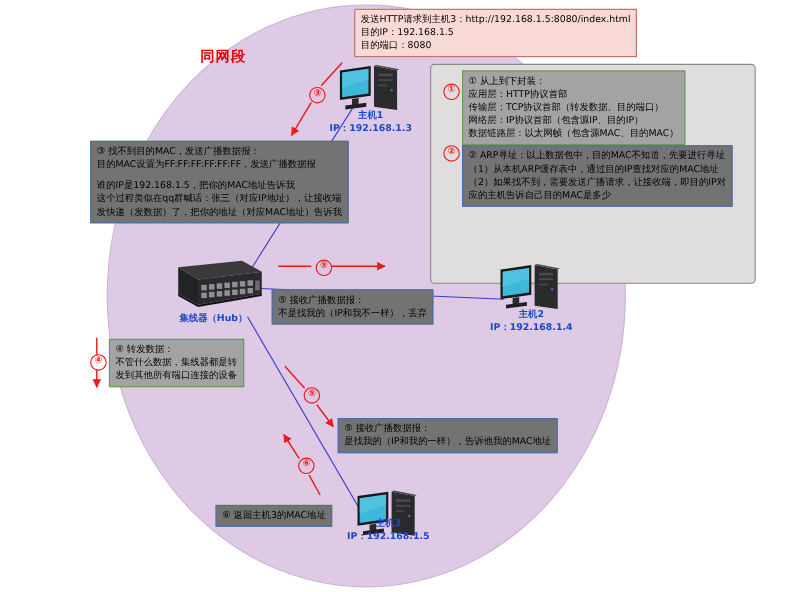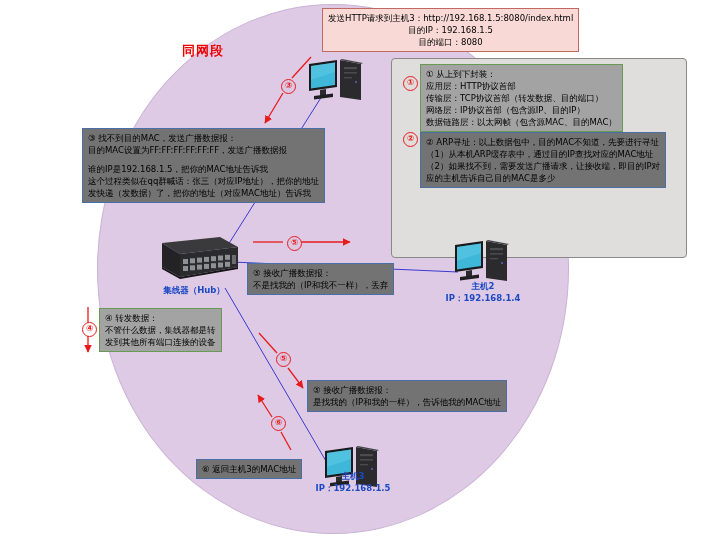--- a/index.html
+++ b/index.html
@@ -151,21 +151,21 @@
     <line x1="253" y1="242" x2="283" y2="242" stroke="#e81b1b" stroke-width="1.3"></line>
     <line x1="300" y1="242" x2="350" y2="242" stroke="#e81b1b" stroke-width="1.3" marker-end="url(#ah)"></line>
 
     <line x1="259" y1="333" x2="277" y2="353" stroke="#e81b1b" stroke-width="1.3"></line>
     <line x1="288" y1="368" x2="303" y2="388" stroke="#e81b1b" stroke-width="1.3" marker-end="url(#ah)"></line>
 
     <line x1="291" y1="450" x2="281" y2="432" stroke="#e81b1b" stroke-width="1.3"></line>
     <line x1="272" y1="417" x2="258" y2="395" stroke="#e81b1b" stroke-width="1.3" marker-end="url(#ah)"></line>
   </svg>
 
-  <div class="abs box box-red" style="left:322px; top:8px;text-align:center;">
+  <div class="abs box box-red" style="left:322px; top:8px;">
     <span class="ln">发送HTTP请求到主机3：http://192.168.1.5:8080/index.html</span>
     <span class="ln">目的IP：192.168.1.5</span>
     <span class="ln">目的端口：8080</span>
   </div>
 
   <div class="abs box-gray" style="left:391px; top:58px; width:294px; height:198px;"></div>
 
   <div class="abs box box-green" style="left:420px; top:64px;">
     <span class="ln">① 从上到下封装：</span>
     <span class="ln">应用层：HTTP协议首部</span>
@@ -179,21 +179,21 @@
     <span class="ln">（1）从本机ARP缓存表中，通过目的IP查找对应的MAC地址</span>
     <span class="ln">（2）如果找不到，需要发送广播请求，让接收端，即目的IP对</span>
     <span class="ln">应的主机告诉自己目的MAC是多少</span>
   </div>
 
   <div class="abs box box-blue" style="left:82px; top:128px;">
     <span class="ln">③ 找不到目的MAC，发送广播数据报：</span>
     <span class="ln">目的MAC设置为FF:FF:FF:FF:FF:FF，发送广播数据报</span>
     <span class="blank"></span>
     <span class="ln">谁的IP是192.168.1.5，把你的MAC地址告诉我</span>
-    <span class="ln">这个过程类似在qq群喊话：张三（对应IP地址），把你的地址</span>
+    <span class="ln">这个过程类似在qq群喊话：张三（对应IP地址），让接收端</span>
     <span class="ln">发快递（发数据）了，把你的地址（对应MAC地址）告诉我</span>
   </div>
 
   <div class="abs box box-green" style="left:99px; top:308px;">
     <span class="ln">④ 转发数据：</span>
     <span class="ln">不管什么数据，集线器都是转</span>
     <span class="ln">发到其他所有端口连接的设备</span>
   </div>
 
   <div class="abs box box-blue" style="left:247px; top:263px;">
@@ -227,20 +227,24 @@
       <rect x="38" y="16" width="13" height="1.6" fill="#4a4a4d"></rect>
       <rect x="38" y="21" width="8" height="1.4" fill="#4a4a4d"></rect>
       <circle cx="50" cy="26" r="1.1" fill="#66d" opacity="0.8"></circle>
 
       <path d="M3 8 L31 4 L31 31 L3 35 Z" fill="#1a1a1c"></path>
       <path d="M5 10 L29 6.6 L29 29 L5 32.4 Z" fill="#3fb7d8"></path>
       <path d="M5 10 L29 6.6 L29 16 L5 24 Z" fill="#5fcbe6" opacity="0.55"></path>
       <path d="M14 34 L20 33 L20 39 L14 40 Z" fill="#2a2a2c"></path>
       <path d="M8 40 L27 37.5 L27 41 L8 43.5 Z" fill="#1f1f21"></path>
     </svg>
+  </div>
+  <div class="abs device-label" style="left:291px; top:99px; width:92px;">
+    <span class="nm">主机1</span>
+    <span class="ip">IP：192.168.1.3</span>
   </div>
 
   <div class="abs" style="left:452px; top:237px;">
     <svg class="pc" viewBox="0 0 62 46">
       <path d="M34 4 L55 8 L55 44 L34 41 Z" fill="#2b2b2d"></path>
       <path d="M34 4 L55 8 L57 7 L36 3 Z" fill="#454548"></path>
       <rect x="38" y="11" width="13" height="2.2" fill="#555" opacity="0.8"></rect>
       <rect x="38" y="16" width="13" height="1.6" fill="#4a4a4d"></rect>
       <rect x="38" y="21" width="8" height="1.4" fill="#4a4a4d"></rect>
       <circle cx="50" cy="26" r="1.1" fill="#66d" opacity="0.8"></circle>

